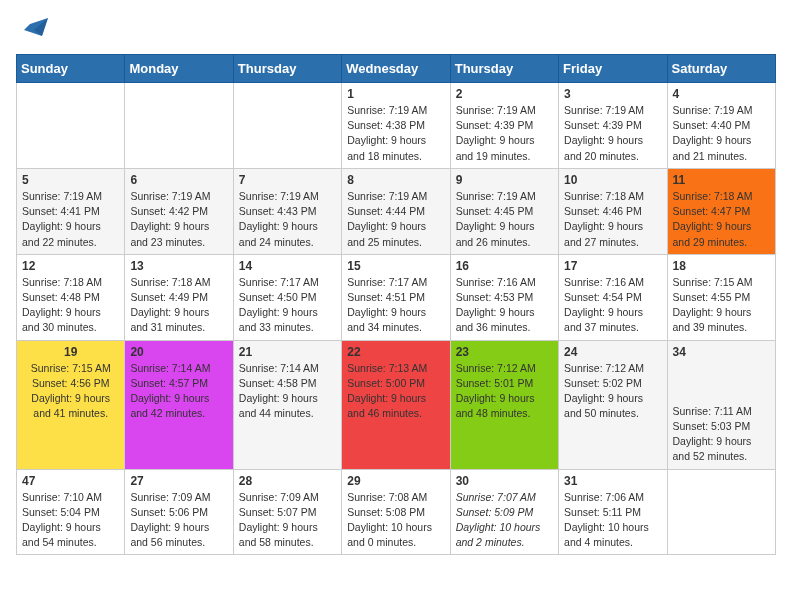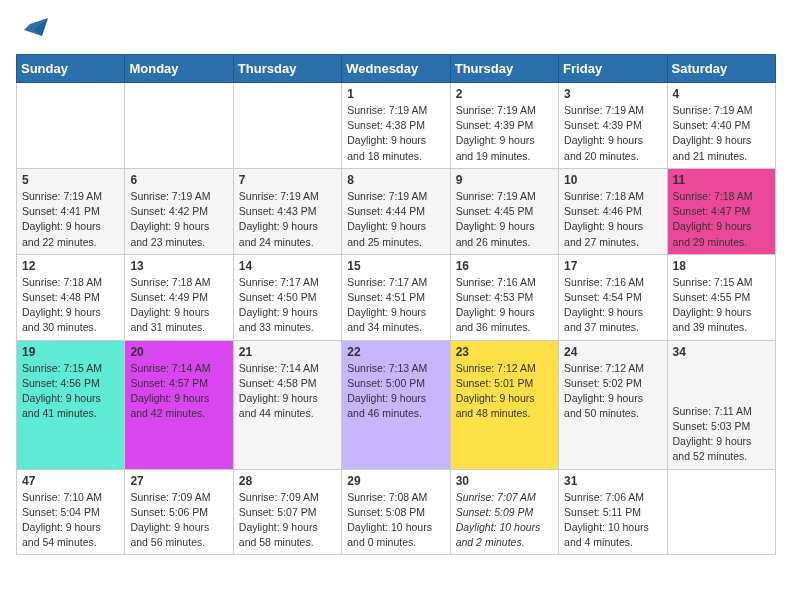--- a/index.html
+++ b/index.html
@@ -197,21 +197,21 @@
 Daylight: 9 hours
 and 26 minutes.</div>
         </td>
         <td style="background: rgb(245, 245, 245); margin-left: 24px;">
           <span class="day-num">10</span>
           <div class="day-info" style="white-space: pre-line;">Sunrise: 7:18 AM
 Sunset: 4:46 PM
 Daylight: 9 hours
 and 27 minutes.</div>
         </td>
-        <td style="background: #ec4899;">
+        <td style="background: #f97316;">
           <span class="day-num">11</span>
           <div class="day-info" style="white-space: pre-line;">Sunrise: 7:18 AM
 Sunset: 4:47 PM
 Daylight: 9 hours
 and 29 minutes.</div>
         </td>
       </tr>
       <tr>
         <td>
           <span class="day-num">12</span>
@@ -257,49 +257,49 @@
         </td>
         <td>
           <span class="day-num">18</span>
           <div class="day-info" style="white-space: pre-line;">Sunrise: 7:15 AM
 Sunset: 4:55 PM
 Daylight: 9 hours
 and 39 minutes.</div>
         </td>
       </tr>
       <tr>
-        <td style="background: #5eead4;">
+        <td style="background: #fde047; text-align: center;">
           <span class="day-num">19</span>
           <div class="day-info" style="white-space: pre-line;">Sunrise: 7:15 AM
 Sunset: 4:56 PM
 Daylight: 9 hours
 and 41 minutes.</div>
         </td>
         <td style="background: #d946ef;">
           <span class="day-num">20</span>
           <div class="day-info" style="white-space: pre-line;">Sunrise: 7:14 AM
 Sunset: 4:57 PM
 Daylight: 9 hours
 and 42 minutes.</div>
         </td>
         <td style="background: rgb(245, 245, 245);">
           <span class="day-num">21</span>
           <div class="day-info" style="white-space: pre-line;">Sunrise: 7:14 AM
 Sunset: 4:58 PM
 Daylight: 9 hours
 and 44 minutes.</div>
         </td>
-        <td style="background: #c4b5fd;">
+        <td style="background: #ef4444;">
           <span class="day-num">22</span>
           <div class="day-info" style="white-space: pre-line;">Sunrise: 7:13 AM
 Sunset: 5:00 PM
 Daylight: 9 hours
 and 46 minutes.</div>
         </td>
-        <td style="background: #fde047;">
+        <td style="background: #84cc16;">
           <span class="day-num">23</span>
           <div class="day-info" style="white-space: pre-line;">Sunrise: 7:12 AM
 Sunset: 5:01 PM
 Daylight: 9 hours
 and 48 minutes.</div>
         </td>
         <td style="background: rgb(245, 245, 245);">
           <span class="day-num">24</span>
           <div class="day-info" style="white-space: pre-line;">Sunrise: 7:12 AM
 Sunset: 5:02 PM

